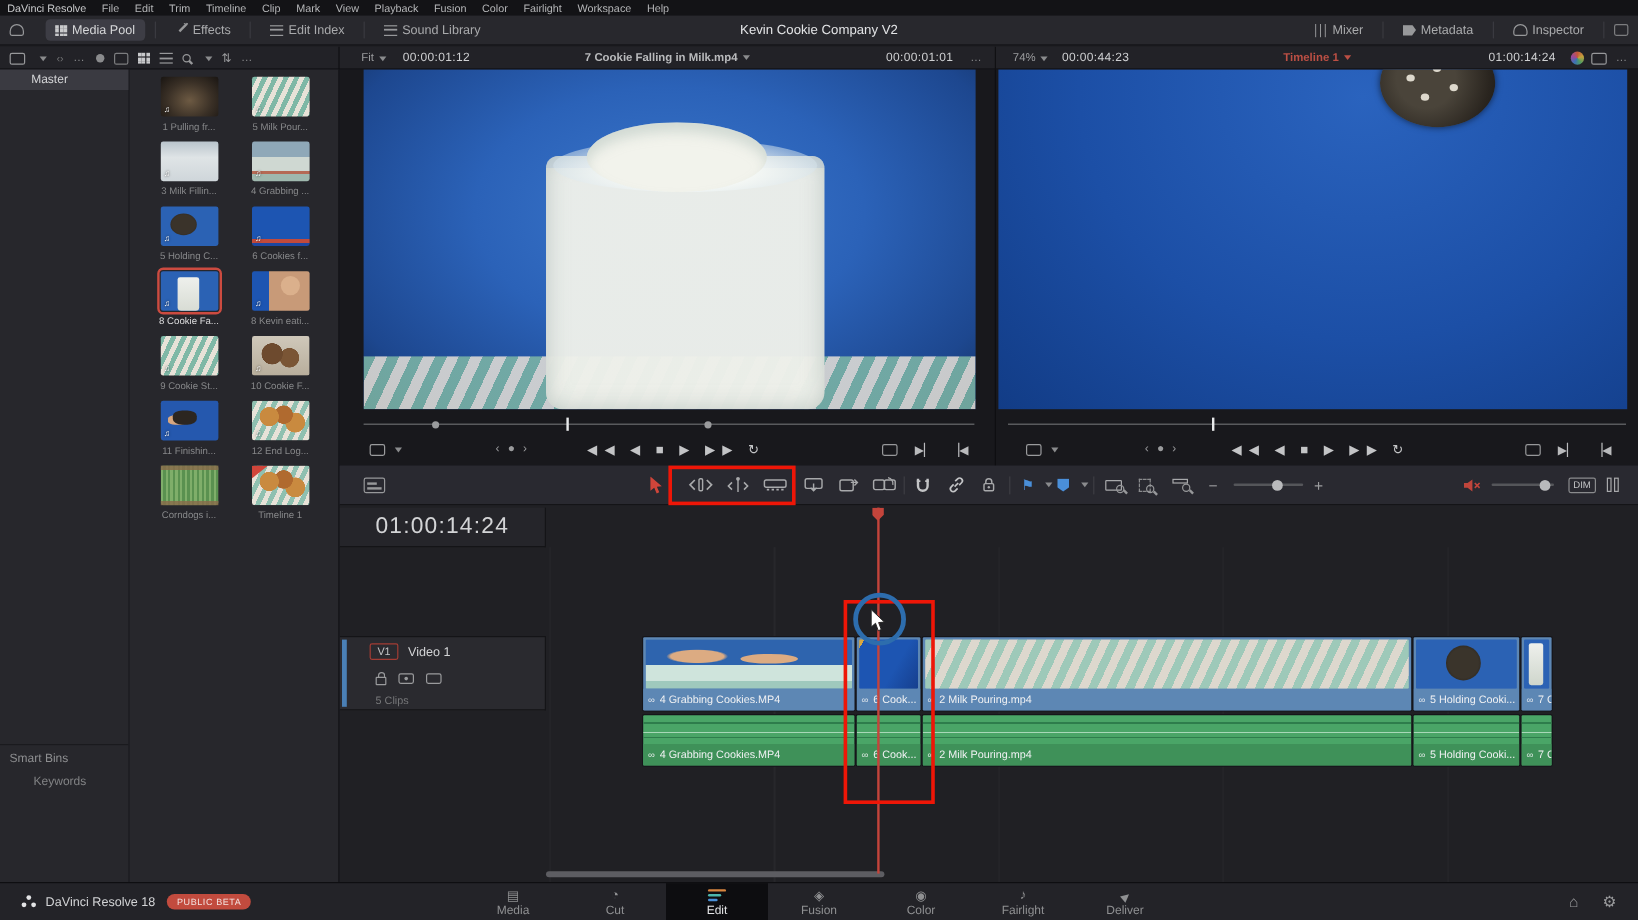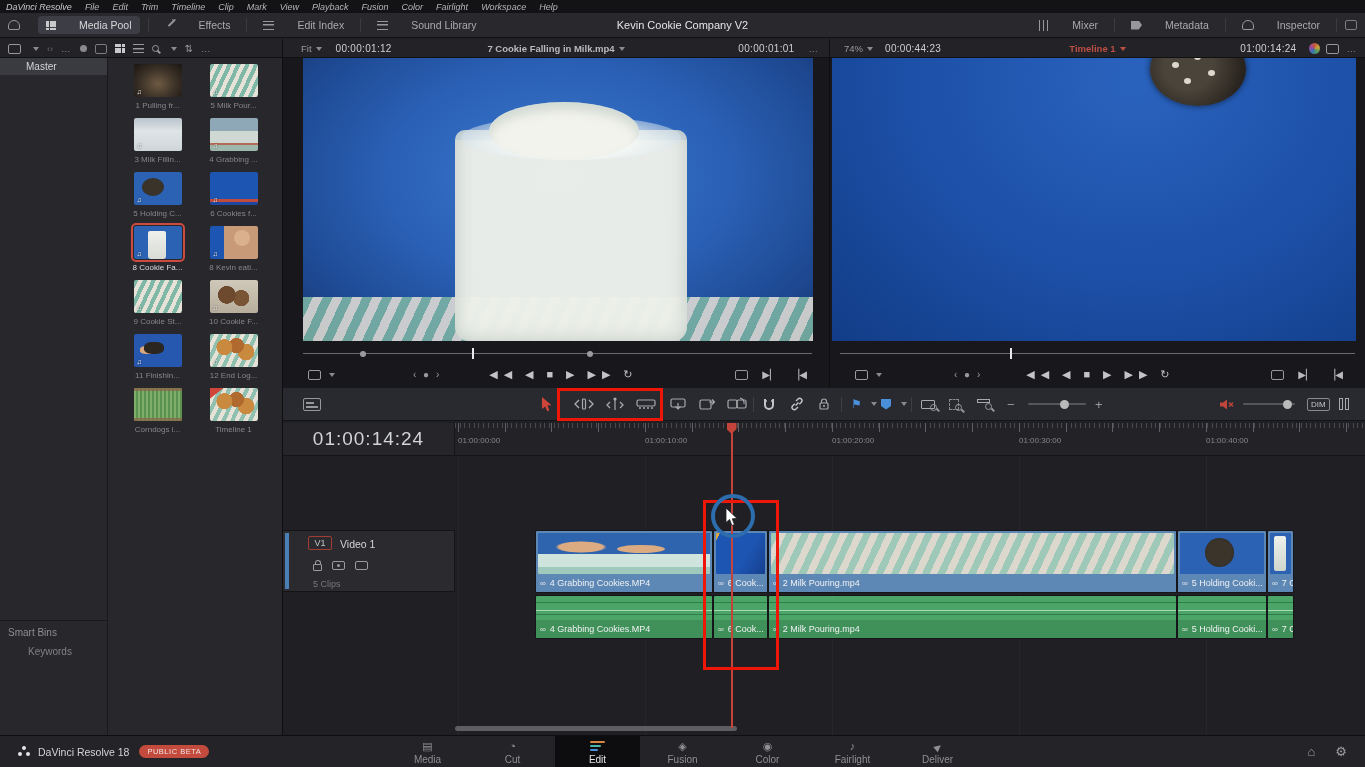--- a/index.html
+++ b/index.html
@@ -1,27 +1,27 @@
 <!DOCTYPE html>
 <html><head>
 <meta charset="utf-8">
 <style>
   html,body{margin:0;padding:0;background:#000;}
   *{box-sizing:border-box;font-family:"Liberation Sans",sans-serif;-webkit-font-smoothing:antialiased;}
   .app{position:relative;width:1365px;height:767px;background:#202024;overflow:hidden;color:#c8c9ca;}
 
   
-  .menubar{position:absolute;left:0;top:0;width:1365px;height:14px;background:#131316;display:flex;align-items:center;gap:13px;padding-left:6px;font-size:9px;color:#b4b5b7;font-style:italic;}
+  .menubar{position:absolute;left:0;top:0;width:1365px;height:14px;background:#131316;display:flex;align-items:center;gap:13px;padding-left:6px;font-size:9px;color:#b4b5b7;}
   .menubar span{white-space:nowrap;}
   .menubar .appname{color:#c9cacc;}
 
   
   .toolbar2{position:absolute;left:0;top:13px;width:1365px;height:25px;background:#28282d;border-bottom:1px solid #111114;display:flex;align-items:center;font-size:10.5px;color:#a9aaac;}
   .t2-left{display:flex;align-items:center;gap:4px;padding-left:8px;}
-  .t2-btn{display:flex;align-items:center;gap:23px;padding:3px 8px;border-radius:4px;white-space:nowrap;}
+  .t2-btn{display:flex;align-items:center;gap:4px;padding:3px 8px;border-radius:4px;white-space:nowrap;}
   .t2-btn.active{background:#3d3d45;color:#d6d7d9;}
   .t2-sep{width:1px;height:14px;background:#3a3a40;margin:0 4px;}
   .t2-title{position:absolute;left:0;right:0;text-align:center;font-size:11px;color:#e3e4e6;pointer-events:none;}
   .t2-right{margin-left:auto;display:flex;align-items:center;gap:4px;padding-right:8px;}
   .ico{display:inline-flex;align-items:center;justify-content:center;color:#97989a;}
   .ico-panel{width:13px;height:10px;border:1px solid #97989a;border-radius:2px;}
   .ico-mixer{width:11px;height:11px;background:
      linear-gradient(90deg,#97989a 0 1px,transparent 1px) 1px 0/4px 100% repeat-x;position:relative;}
   .ico-wand{width:11px;height:11px;position:relative;}
   .ico-wand::before{content:'';position:absolute;left:2px;top:2px;width:9px;height:1.5px;background:#97989a;transform:rotate(-45deg);}
@@ -553,27 +553,20 @@
         <span class="dim">DIM</span>
       </span>
     <span class="et" style="left:1056px;">
         <span style="width:4px;height:12px;border:1px solid #a8a9ab;display:inline-block;margin-right:2px;"></span>
         <span style="width:4px;height:12px;border:1px solid #a8a9ab;display:inline-block;"></span>
       </span>
   </div>
 
   <div class="timeline">
     <div class="tc-big">01:00:14:24</div>
-    <div class="ruler">
-        <span class="rlabel" style="left: 3px;">01:00:00:00</span>
-        <span class="rlabel" style="left: 190px;">01:00:10:00</span>
-        <span class="rlabel" style="left: 377px;">01:00:20:00</span>
-        <span class="rlabel" style="left: 564px;">01:00:30:00</span>
-        <span class="rlabel" style="left: 751px;">01:00:40:00</span>
-      </div>
     <div class="tl-body"></div>
 
     <div class="thead" style="top:109px;height:62px;">
       <span class="strip" style="background:#4a7fb5;"></span>
       <span class="badge">V1</span>
       <span class="tname">Video 1</span>
       <span class="ticons">
         <span class="ilock"></span>
         <span class="iauto"></span>
         <span class="irect"></span>

